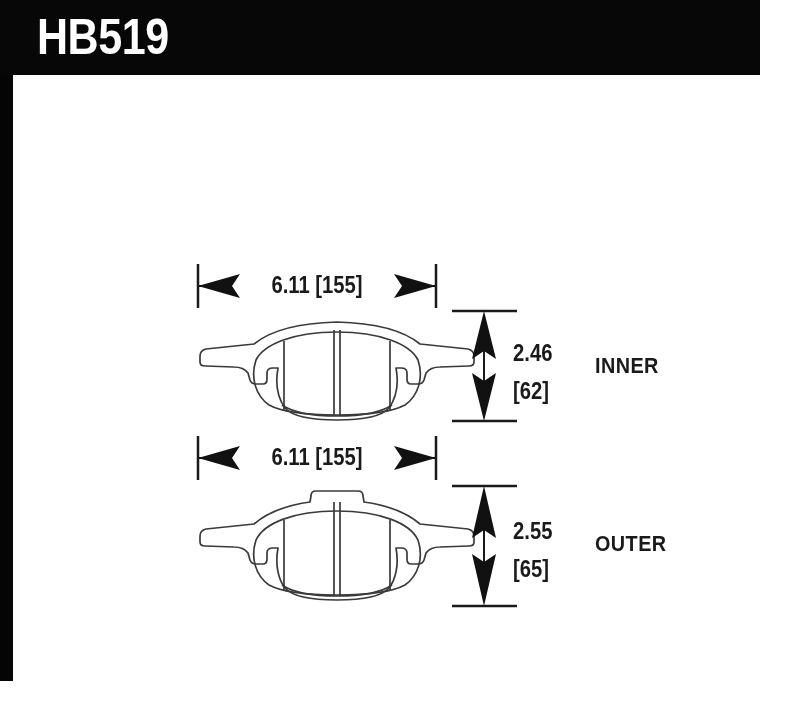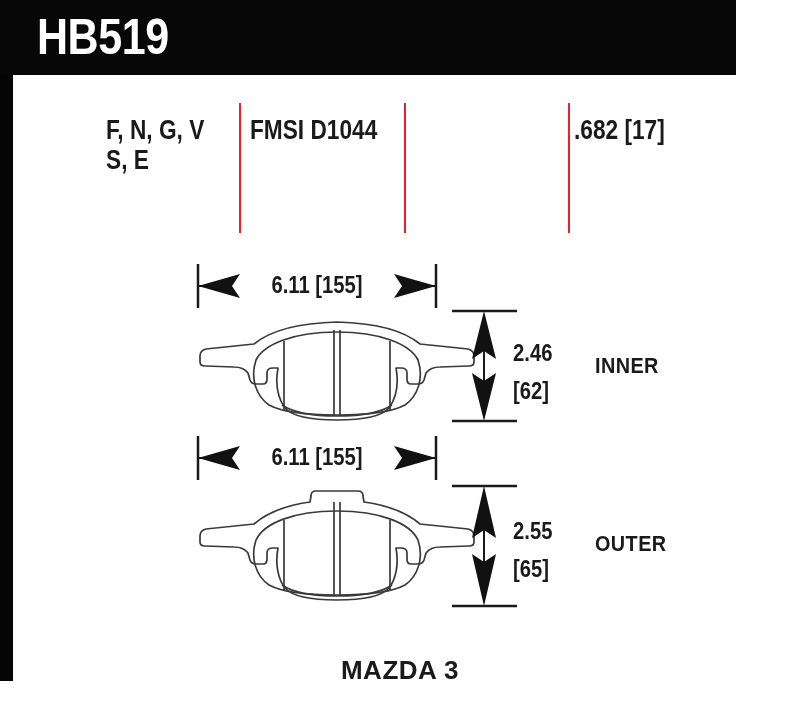--- a/index.html
+++ b/index.html
@@ -10,20 +10,21 @@
   }
   body {
     font-family: "Liberation Sans", "DejaVu Sans", sans-serif;
   }
   #sheet {
     position: relative;
     width: 736px;
     height: 702px;
     background: #ffffff;
     overflow: hidden;
+    padding-left: 24px;
   }
 
   
   .frame-left {
     position: absolute;
     left: 0;
     top: 0;
     width: 13px;
     height: 681px;
     background: #050505;
@@ -148,35 +149,20 @@
 <body>
 
 <div id="sheet">
 
   <div class="frame-left"></div>
 
   <div class="header-bar">
     <div class="header-title">HB519</div>
   </div>
 
-  <div class="spec-row">
-
-    <div class="divider" style="left:239px;"></div>
-    <div class="divider" style="left:404px;"></div>
-    <div class="divider" style="left:568px;"></div>
-
-    <div class="spec-text spec-compounds">
-      <div>F, N, G, V</div>
-      <div>S, E</div>
-    </div>
-
-    <div class="spec-text spec-fmsi">FMSI D1044</div>
-
-    <div class="spec-text spec-thick">.682 [17]</div>
-  </div>
 
   <div class="pad-block inner">
 
     <svg width="800" height="50" style="position:absolute;left:0;top:0;">
       <line x1="166" y1="6" x2="166" y2="50" stroke="#1a1a1a" stroke-width="2.5"></line>
       <line x1="404" y1="6" x2="404" y2="50" stroke="#1a1a1a" stroke-width="2.5"></line>
       <line x1="166" y1="28" x2="196" y2="28" stroke="#1a1a1a" stroke-width="2"></line>
       <line x1="374" y1="28" x2="404" y2="28" stroke="#1a1a1a" stroke-width="2"></line>
       <polygon points="166,28 208,16 200,28 208,40" fill="#111111"></polygon>
       <polygon points="404,28 362,16 370,28 362,40" fill="#111111"></polygon>
@@ -329,15 +315,14 @@
       <polygon points="37,128 25,76 37,84 49,76" fill="#111111"></polygon>
     </svg>
     <div class="dim-v-label" style="left:481px; top:82px;">
       <div>2.55</div>
       <div>[65]</div>
     </div>
 
     <div class="side-label" style="left:563px; top:101px;">OUTER</div>
   </div>
 
-  <div class="footer-title">MAZDA 3</div>
 
 </div>
 
 </body></html>

